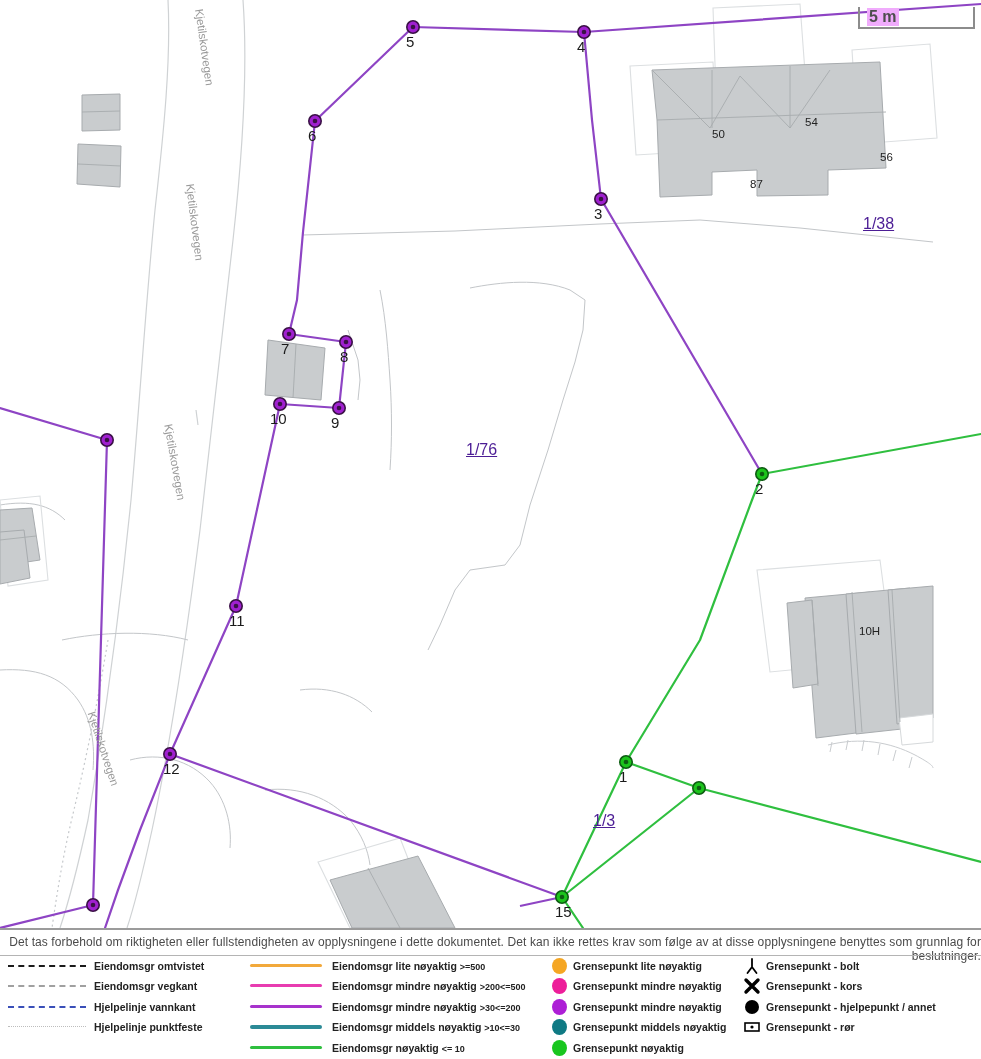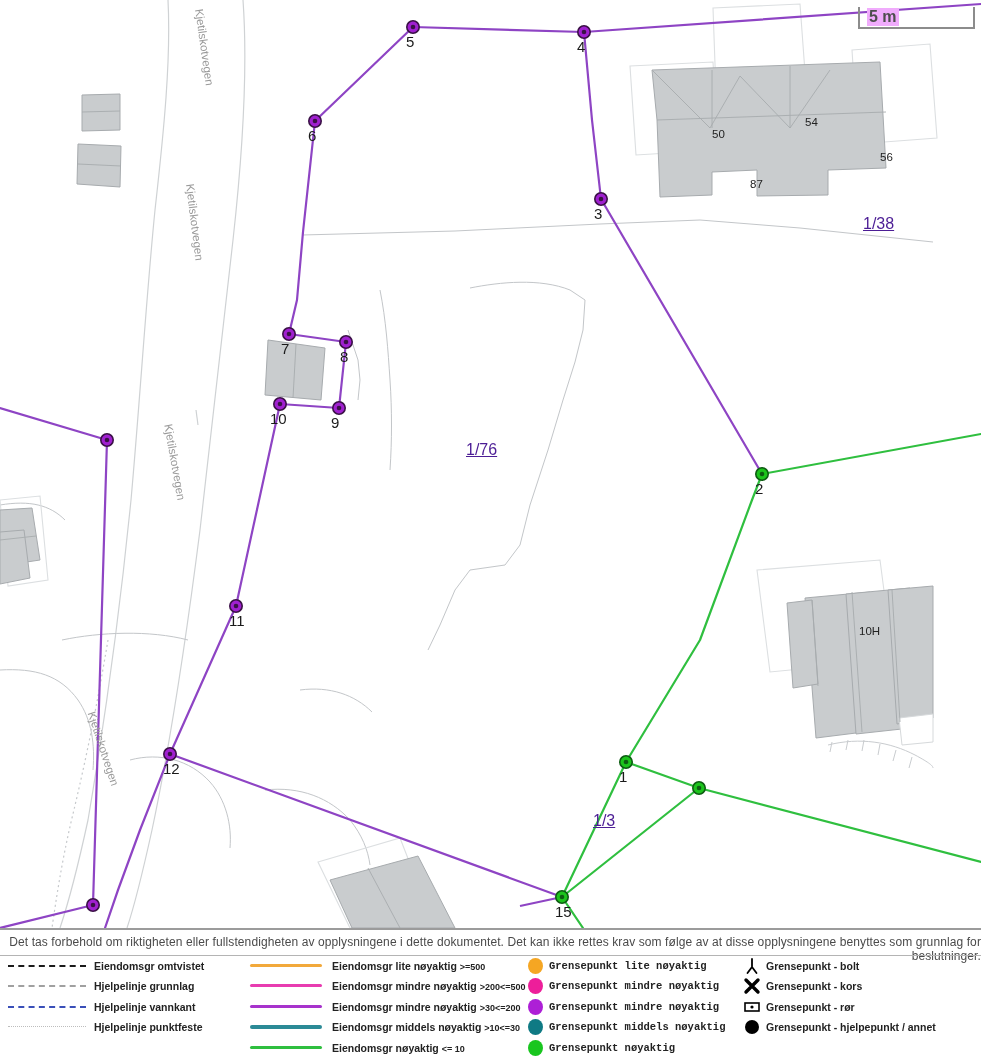--- a/index.html
+++ b/index.html
@@ -313,21 +313,21 @@
           <div class="legrow">
             <div class="samp">
               <i style="border-top:2.6px dashed #1a1a1a;"></i>
             </div>
             <div class="legtext">Eiendomsgr omtvistet</div>
           </div>
           <div class="legrow">
             <div class="samp">
               <i style="border-top:2.4px dashed #a0a0a0;"></i>
             </div>
-            <div class="legtext">Hjelpelinje grunnlag</div>
+            <div class="legtext">Eiendomsgr vegkant</div>
           </div>
           <div class="legrow">
             <div class="samp">
               <i style="border-top:2.6px dashed #3a4fb8;"></i>
             </div>
             <div class="legtext">Hjelpelinje vannkant</div>
           </div>
           <div class="legrow">
             <div class="samp">
               <i style="border-top:1.6px dotted #bdbdbd;"></i>
@@ -360,21 +360,21 @@
             </div>
             <div class="legtext">Eiendomsgr middels nøyaktig <span class="small">&gt;10&lt;=30</span></div>
           </div>
           <div class="legrow">
             <div class="colsamp">
               <i style="background: rgb(47, 191, 63);"></i>
             </div>
             <div class="legtext">Eiendomsgr nøyaktig <span class="small">&lt;= 10</span></div>
           </div>
         </div>
-      <div class="legcol" id="legcol3" style="left:521px;width:195px;font-family:Liberation Mono, monospace;">
+      <div class="legcol" id="legcol3" style="left:545px;width:195px;">
           <div class="legrow">
             <div class="dotsamp">
               <i style="background: rgb(245, 166, 35);"></i>
             </div>
             <div class="legtext">Grensepunkt lite nøyaktig</div>
           </div>
           <div class="legrow">
             <div class="dotsamp">
               <i style="background: rgb(237, 30, 154);"></i>
             </div>
@@ -408,35 +408,35 @@
             </div>
             <div class="legtext">Grensepunkt - bolt</div>
           </div>
           <div class="legrow">
             <div class="symsamp">
               <svg width="18" height="18" viewBox="0 0 18 18">
                 <path d="M3 3 L15 15 M15 3 L3 15" stroke="#000" stroke-width="3.4" fill="none" stroke-linecap="round"></path>
               </svg>
             </div>
             <div class="legtext">Grensepunkt - kors</div>
+          </div>
+          <div class="legrow">
+            <div class="symsamp">
+              <svg width="18" height="18" viewBox="0 0 18 18">
+                <circle cx="9" cy="9" r="7" fill="#000"></circle>
+              </svg>
+            </div>
+            <div class="legtext">Grensepunkt - hjelpepunkt / annet</div>
           </div>
           <div class="legrow">
             <div class="symsamp">
               <svg width="18" height="18" viewBox="0 0 18 18">
                 <rect x="2" y="5" width="14" height="8" fill="#fff" stroke="#000" stroke-width="1.6"></rect>
                 <circle cx="9" cy="9" r="1.6" fill="#000"></circle>
               </svg>
             </div>
             <div class="legtext">Grensepunkt - rør</div>
           </div>
-          <div class="legrow">
-            <div class="symsamp">
-              <svg width="18" height="18" viewBox="0 0 18 18">
-                <circle cx="9" cy="9" r="7" fill="#000"></circle>
-              </svg>
-            </div>
-            <div class="legtext">Grensepunkt - hjelpepunkt / annet</div>
-          </div>
         </div>
     </div>
   </div>
 
 </div>
 
 </body></html>

